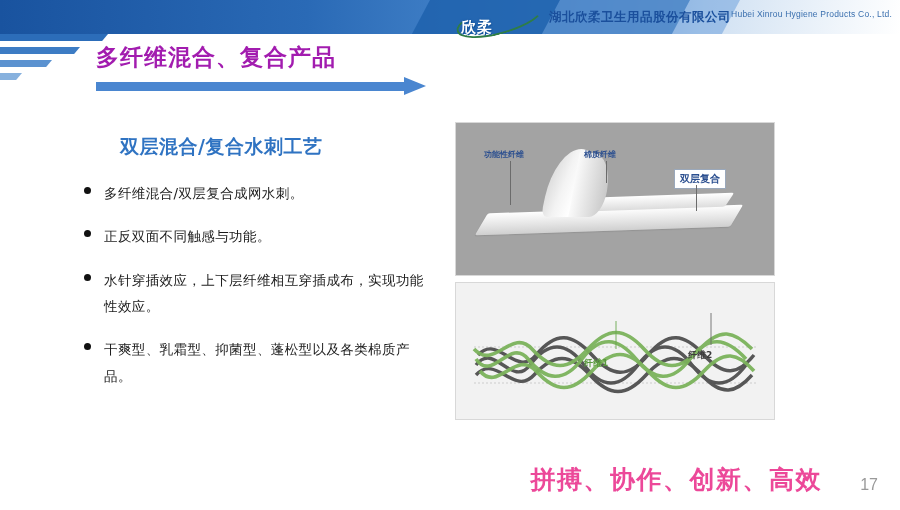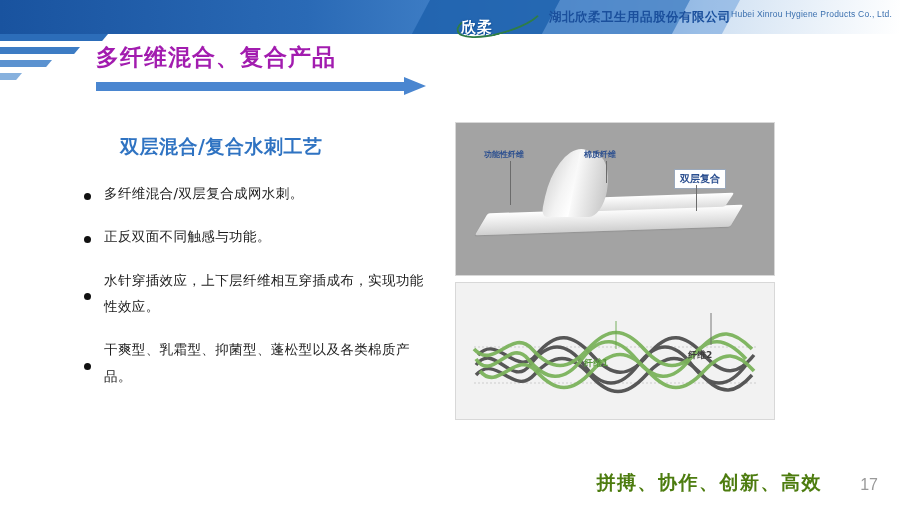--- a/index.html
+++ b/index.html
@@ -170,21 +170,21 @@
     color: #2f73c2;
     letter-spacing: .5px;
   }
   .bullets {
     position: absolute;
     left: 84px; top: 180px;
     width: 350px;
   }
   .bullet {
     display: flex;
-    align-items: center;
+    align-items: flex-start;
     margin-bottom: 17px;
   }
   .bullet-dot {
     flex: 0 0 auto;
     width: 7px; height: 7px;
     border-radius: 50%;
     background: #111111;
     margin-top: 7px;
     margin-right: 13px;
   }
@@ -286,23 +286,23 @@
     font-weight: bold;
     white-space: nowrap;
     margin-top: 48px;
   }
 
   
   .footer-slogan {
     position: absolute;
     right: 78px; bottom: 14px;
     font-family: "DejaVu Sans", sans-serif;
-    font-size: 19px;
-    font-weight: bold;
-    color: #4d7c0f;
+    font-size: 25px;
+    font-weight: bold;
+    color: #ec4899;
     letter-spacing: 1.5px;
   }
   .page-num {
     position: absolute;
     right: 22px; bottom: 16px;
     font-family: "Liberation Sans", sans-serif;
     font-size: 16px;
     color: #9a9a9a;
   }
 </style>

